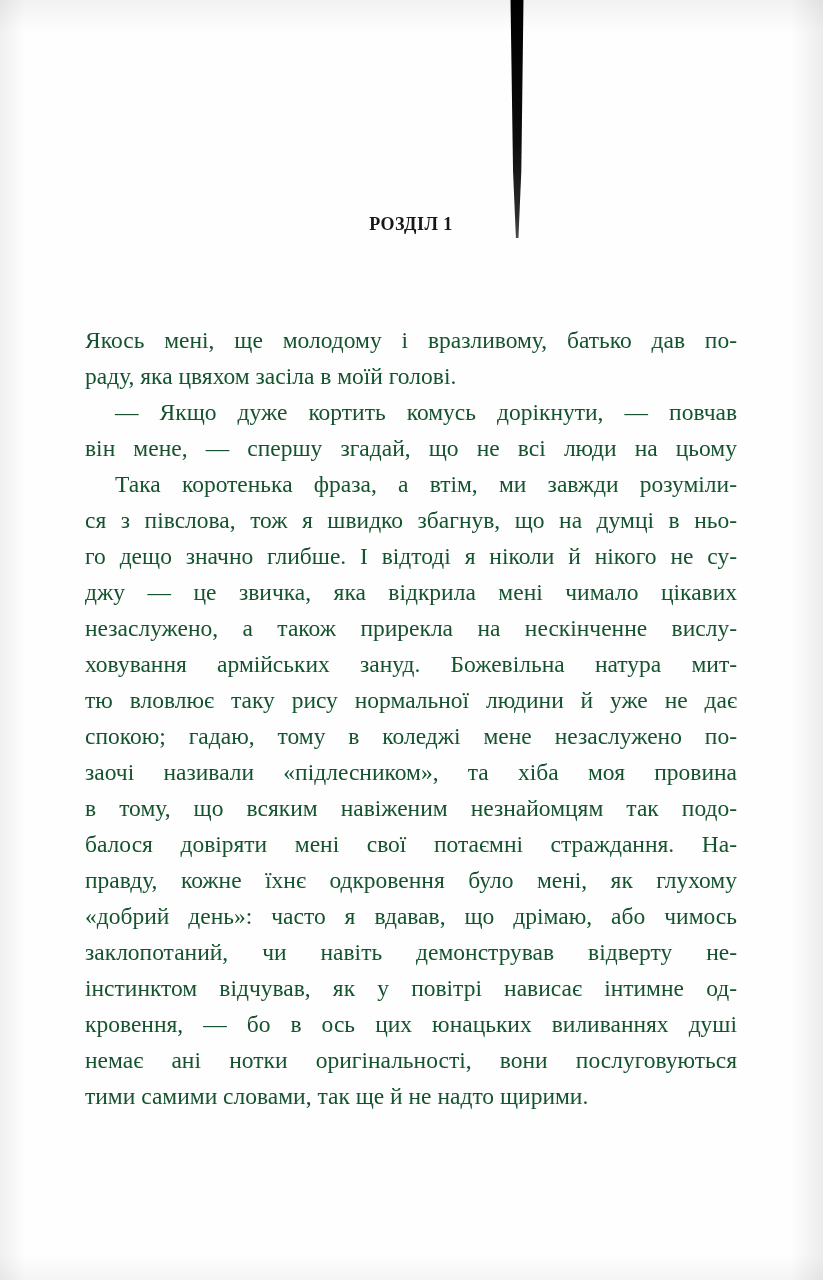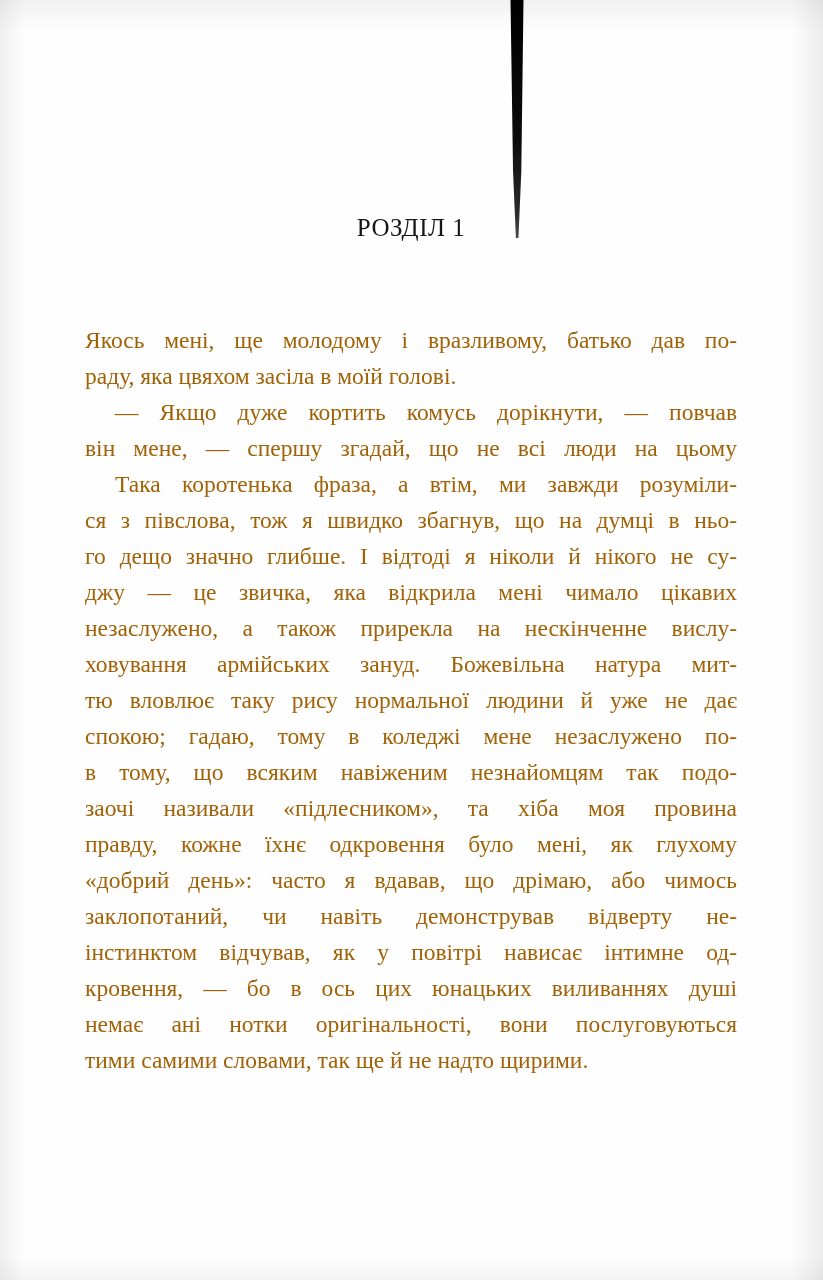--- a/index.html
+++ b/index.html
@@ -36,34 +36,34 @@
     background: linear-gradient(180deg, #000 0%, #0c0c0c 60%, #2c2c2c 90%, #4a4a4a 100%);
     clip-path: polygon(14% 0, 86% 0, 74% 72%, 58% 100%, 44% 100%, 28% 72%);
   }
   .heading {
     position: absolute;
     top: 214px;
     left: 85px;
     width: 652px;
     margin: 0;
     text-align: center;
-    font-size: 25px;
-    font-weight: 400;
+    font-size: 18px;
+    font-weight: 700;
     letter-spacing: 0.5px;
     color: #161616;
     font-family: "Liberation Serif", serif;
   }
   .page-body {
     position: absolute;
     left: 85px;
     top: 322px;
     width: 652px;
     font-size: 23.5px;
     line-height: 36px;
-    color: #a16207;
+    color: #14532d;
   }
   .para { margin: 0; }
   .line {
     text-align: justify;
     text-align-last: justify;
     white-space: normal;
   }
   .line.last { text-align-last: left; }
   .line.indent { text-indent: 30px; }
 </style>
@@ -84,22 +84,23 @@
       </div>
       <div class="para">
         <div class="line indent">Така коротенька фраза, а втім, ми завжди розуміли-</div>
         <div class="line">ся з півслова, тож я швидко збагнув, що на думці в ньо-</div>
         <div class="line">го дещо значно глибше. І відтоді я ніколи й нікого не су-</div>
         <div class="line">джу — це звичка, яка відкрила мені чимало цікавих</div>
         <div class="line">незаслужено, а також прирекла на нескінченне вислу-</div>
         <div class="line">ховування армійських зануд. Божевільна натура мит-</div>
         <div class="line">тю вловлює таку рису нормальної людини й уже не дає</div>
         <div class="line">спокою; гадаю, тому в коледжі мене незаслужено по-</div>
+        <div class="line">заочі називали «підлесником», та хіба моя провина</div>
         <div class="line">в тому, що всяким навіженим незнайомцям так подо-</div>
-        <div class="line">заочі називали «підлесником», та хіба моя провина</div>
+        <div class="line">балося довіряти мені свої потаємні страждання. На-</div>
         <div class="line">правду, кожне їхнє одкровення було мені, як глухому</div>
         <div class="line">«добрий день»: часто я вдавав, що дрімаю, або чимось</div>
         <div class="line">заклопотаний, чи навіть демонстрував відверту не-</div>
         <div class="line">інстинктом відчував, як у повітрі нависає інтимне од-</div>
         <div class="line">кровення, — бо в ось цих юнацьких виливаннях душі</div>
         <div class="line">немає ані нотки оригінальності, вони послуговуються</div>
         <div class="line last">тими самими словами, так ще й не надто щирими.</div>
       </div>
     </div>
 </div>

